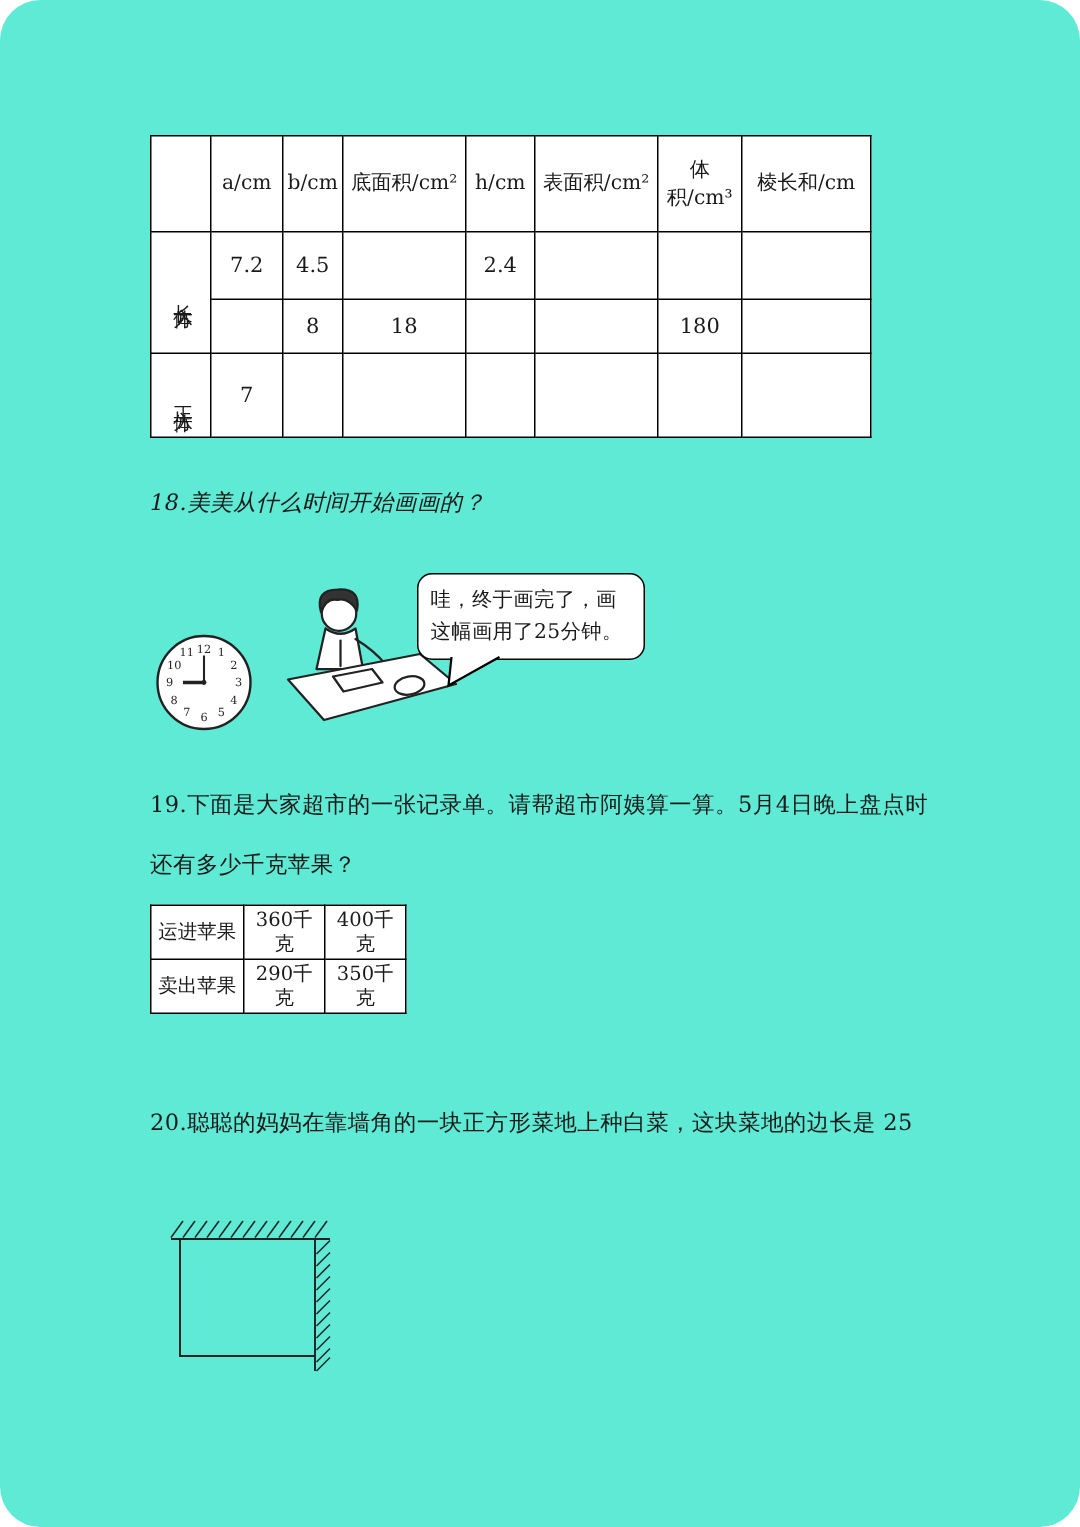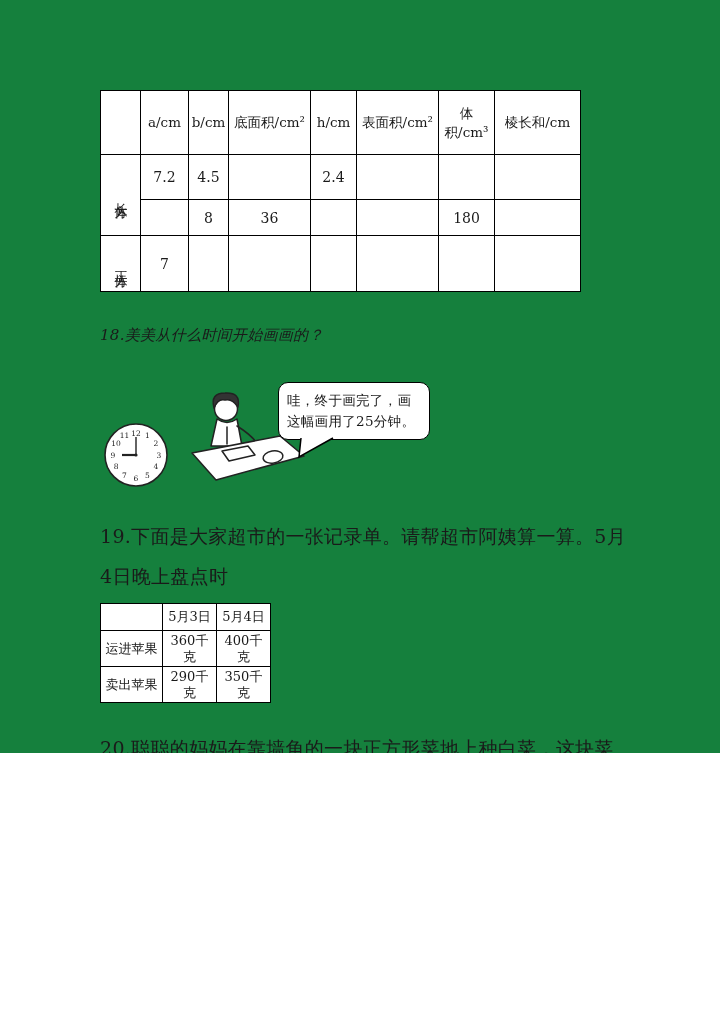--- a/index.html
+++ b/index.html
@@ -1,23 +1,24 @@
 <!DOCTYPE html>
 <html><head>
 <meta charset="utf-8">
 <style>
   * { margin:0; padding:0; box-sizing:border-box; }
   html,body { background:#ffffff; }
   .page {
-    position:relative; width:720px; height:753px; margin:0 auto;
-    background:#15803d; color:#1a1a1a; overflow:hidden;
+    position:relative; width:720px; height:1018px; margin:0 auto;
+    background:#5eead4; color:#1a1a1a; overflow:hidden;
     font-family:"DejaVu Serif","Liberation Serif",serif;
+    border-radius:27px;
   }
   .q-text { position:absolute; left:100px; font-size:15px; letter-spacing:.3px;font-style:italic; }
-  .q-lines { position:absolute; left:100px; width:530px; font-size:19px; line-height:40px; letter-spacing:.3px; }
+  .q-lines { position:absolute; left:100px; width:530px; font-size:15px; line-height:40px; letter-spacing:.3px; }
 
   table { border-collapse:collapse; table-layout:fixed; background:#fff; }
   td, th { border:1px solid #000; text-align:center; vertical-align:middle; font-weight:normal; }
 
   .t1 { position:absolute; left:100px; top:90px; width:480px; font-size:14px; }
   .t1 th { font-size:13.5px; line-height:1.35; padding:2px 1px; }
   .t1 td { padding:2px; }
   .vert { writing-mode:vertical-rl; text-orientation:upright; margin:0 auto; font-size:13px; letter-spacing:2px; }
 
   .t2 { position:absolute; left:100px; top:603px; font-size:13px; }
@@ -72,21 +73,21 @@
       <td>4.5</td>
       <td></td>
       <td>2.4</td>
       <td></td>
       <td></td>
       <td></td>
     </tr>
     <tr style="height:36px">
       <td></td>
       <td>8</td>
-      <td>36</td>
+      <td>18</td>
       <td></td>
       <td></td>
       <td>180</td>
       <td></td>
     </tr>
     <tr style="height:56px">
       <td>
         <div class="vert">正方体</div>
       </td>
       <td>7</td>
@@ -154,25 +155,20 @@
     <div>还有多少千克苹果？</div>
   </div>
 
   <table class="t2">
     <colgroup>
       <col style="width:62px">
         <col style="width:54px">
         <col style="width:54px">
     </colgroup>
     <tbody>
-        <tr>
-      <th></th>
-      <th>5月3日</th>
-      <th>5月4日</th>
-    </tr>
     <tr>
       <td>运进苹果</td>
       <td>360千克</td>
       <td>400千克</td>
     </tr>
     <tr>
       <td>卖出苹果</td>
       <td>290千克</td>
       <td>350千克</td>
     </tr>

